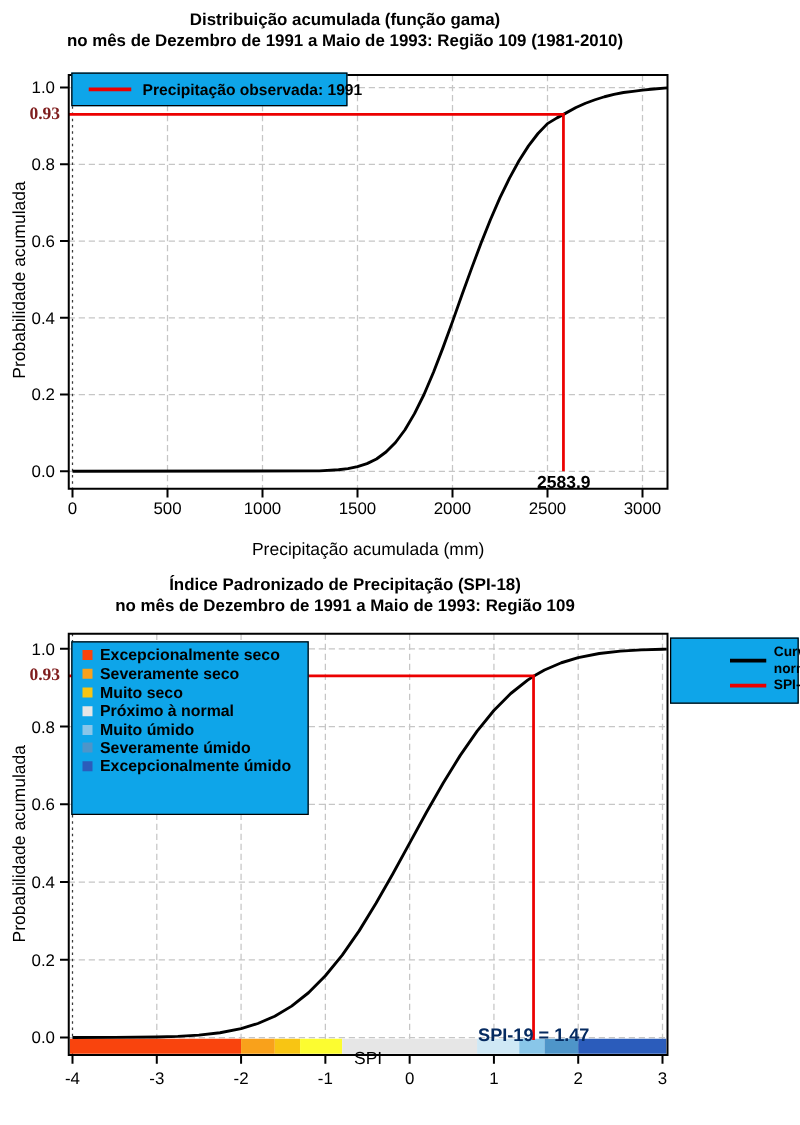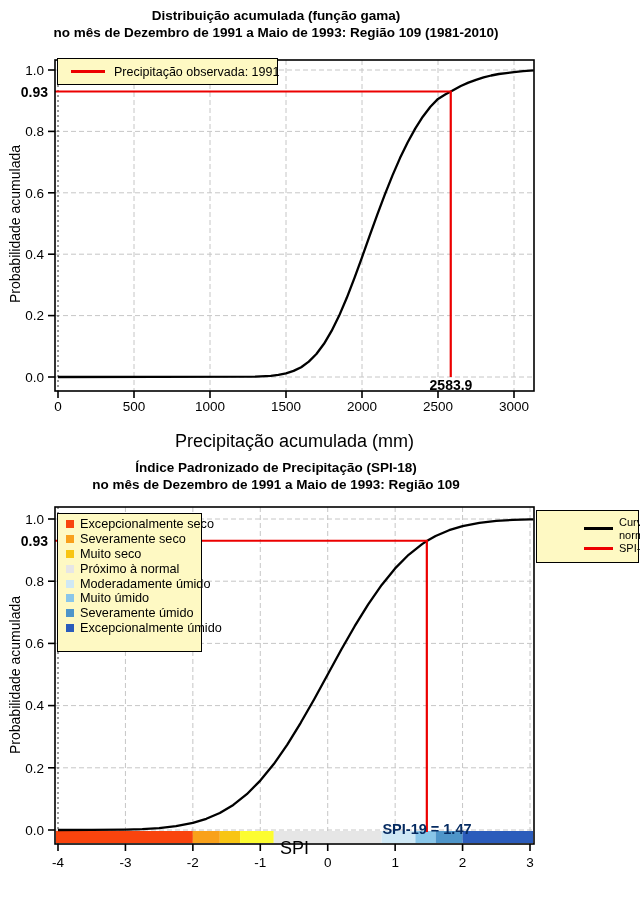--- a/index.html
+++ b/index.html
@@ -5,31 +5,31 @@
   html,body{margin:0;padding:0;background:#fff;}
   body{width:640px;height:900px;position:relative;font-family:"Liberation Sans",sans-serif;color:#000;}
   .page{position:absolute;left:0;top:0;width:640px;height:900px;overflow:hidden;background:#fff;}
   #plot-svg{position:absolute;left:0;top:0;}
   svg text{font-family:"Liberation Sans",sans-serif;font-size:13.5px;fill:#000;}
   .title{position:absolute;left:0;width:552px;text-align:center;font-weight:bold;font-size:13.5px;white-space:nowrap;}
   .c1-t1{top:8px;}  .c1-t2{top:25px;}
   .c2-t1{top:460px;} .c2-t2{top:477px;}
   .ylab{position:absolute;white-space:nowrap;font-size:14px;transform:translate(-50%,-50%) rotate(-90deg);}
   .c1-ylab{left:15px;top:224px;} .c2-ylab{left:15px;top:675px;}
-  .xlab{position:absolute;left:0;width:589px;text-align:center;font-size:18px;}
+  .xlab{position:absolute;left:0;width:589px;text-align:center;font-size:14px;}
   .c1-xlab{top:431px;} .c2-xlab{top:838px;}
-  .p93{position:absolute;left:0;width:48px;text-align:right;font-weight:bold;font-size:14px;color:#000000;}
+  .p93{position:absolute;left:0;width:48px;text-align:right;font-weight:bold;font-size:14px;color:#7f1d1d;font-family:Liberation Serif, serif;}
   .c1-p93{top:84px;} .c2-p93{top:533px;}
   .xval{position:absolute;left:391px;width:120px;text-align:center;font-weight:bold;font-size:14px;top:377px;}
   .spiann{position:absolute;left:357px;width:140px;text-align:center;font-weight:bold;font-size:14.5px;top:821px;}
   .producer{position:absolute;left:350px;width:254px;text-align:center;font-size:12.5px;top:872px;white-space:nowrap;}
-  .lbox{position:absolute;background:#fef9c3;border:1.5px solid #000;box-sizing:border-box;}
+  .lbox{position:absolute;background:#0ea5e9;border:1.5px solid #000;box-sizing:border-box;font-weight:bold;}
   .legend1{left:57px;top:58px;width:221px;height:27px;display:flex;align-items:center;gap:9px;padding-left:13px;font-size:12.5px;white-space:nowrap;}
   .lline{display:inline-block;width:34px;height:3px;flex:0 0 auto;}
-  .legend2{left:57px;top:513px;width:145px;height:139px;padding:3px 0 0 8px;display:flex;flex-direction:column;}
+  .legend2{left:57px;top:513px;width:190px;height:139px;padding:3px 0 0 8px;display:flex;flex-direction:column;}
   .cat-row{display:flex;align-items:center;gap:6px;font-size:12.7px;height:14.8px;white-space:nowrap;}
   .cat-sw{width:8px;height:8px;flex:0 0 auto;}
   .legend3{left:536px;top:510px;width:103px;height:53px;font-size:11px;padding-top:5px;padding-left:40px;}
   .l3-row{display:flex;align-items:flex-start;gap:6px;padding-left:7px;white-space:nowrap;}
   .l3-line{display:inline-block;width:29px;height:2.5px;flex:0 0 auto;}
   .l3-sw1{margin-top:11px;} .l3-sw2{margin-top:5px;}
   .l3-text{line-height:13px;}
 </style>
 </head>
 <body>
@@ -162,24 +162,20 @@
       </div>
       <div class="cat-row">
         <span class="cat-sw" style="background: rgb(248, 197, 19);"></span>
         <span>Muito seco</span>
       </div>
       <div class="cat-row">
         <span class="cat-sw" style="background: rgb(230, 230, 230);"></span>
         <span>Próximo à normal</span>
       </div>
       <div class="cat-row">
-        <span class="cat-sw" style="background: rgb(207, 232, 245);"></span>
-        <span>Moderadamente úmido</span>
-      </div>
-      <div class="cat-row">
         <span class="cat-sw" style="background: rgb(137, 198, 233);"></span>
         <span>Muito úmido</span>
       </div>
       <div class="cat-row">
         <span class="cat-sw" style="background: rgb(78, 149, 201);"></span>
         <span>Severamente úmido</span>
       </div>
       <div class="cat-row">
         <span class="cat-sw" style="background: rgb(43, 92, 187);"></span>
         <span>Excepcionalmente úmido</span>

